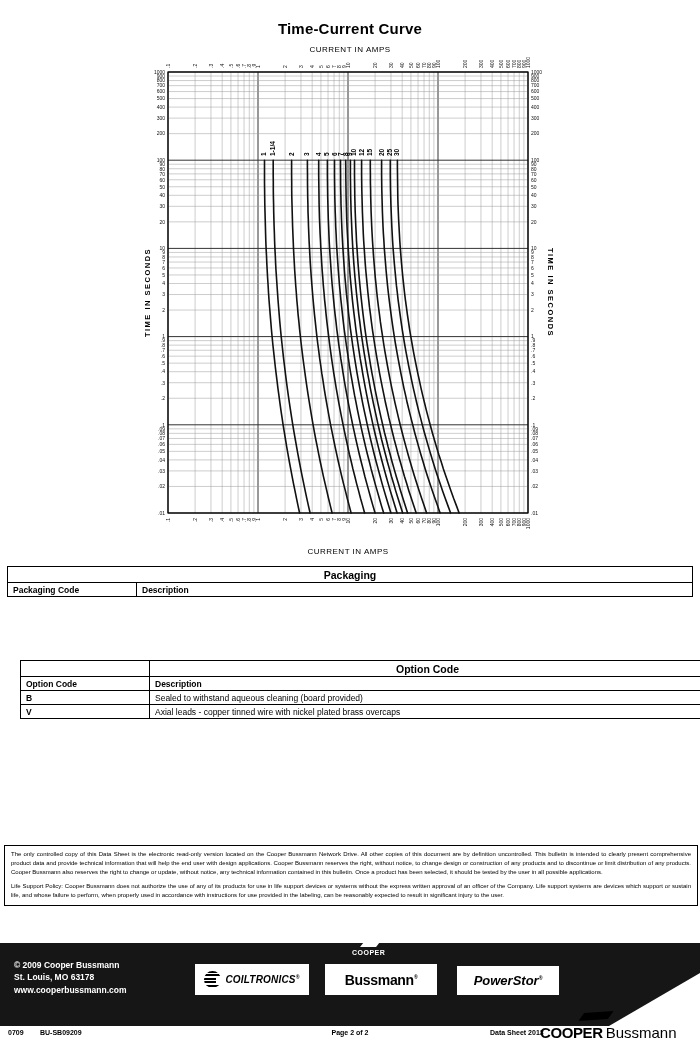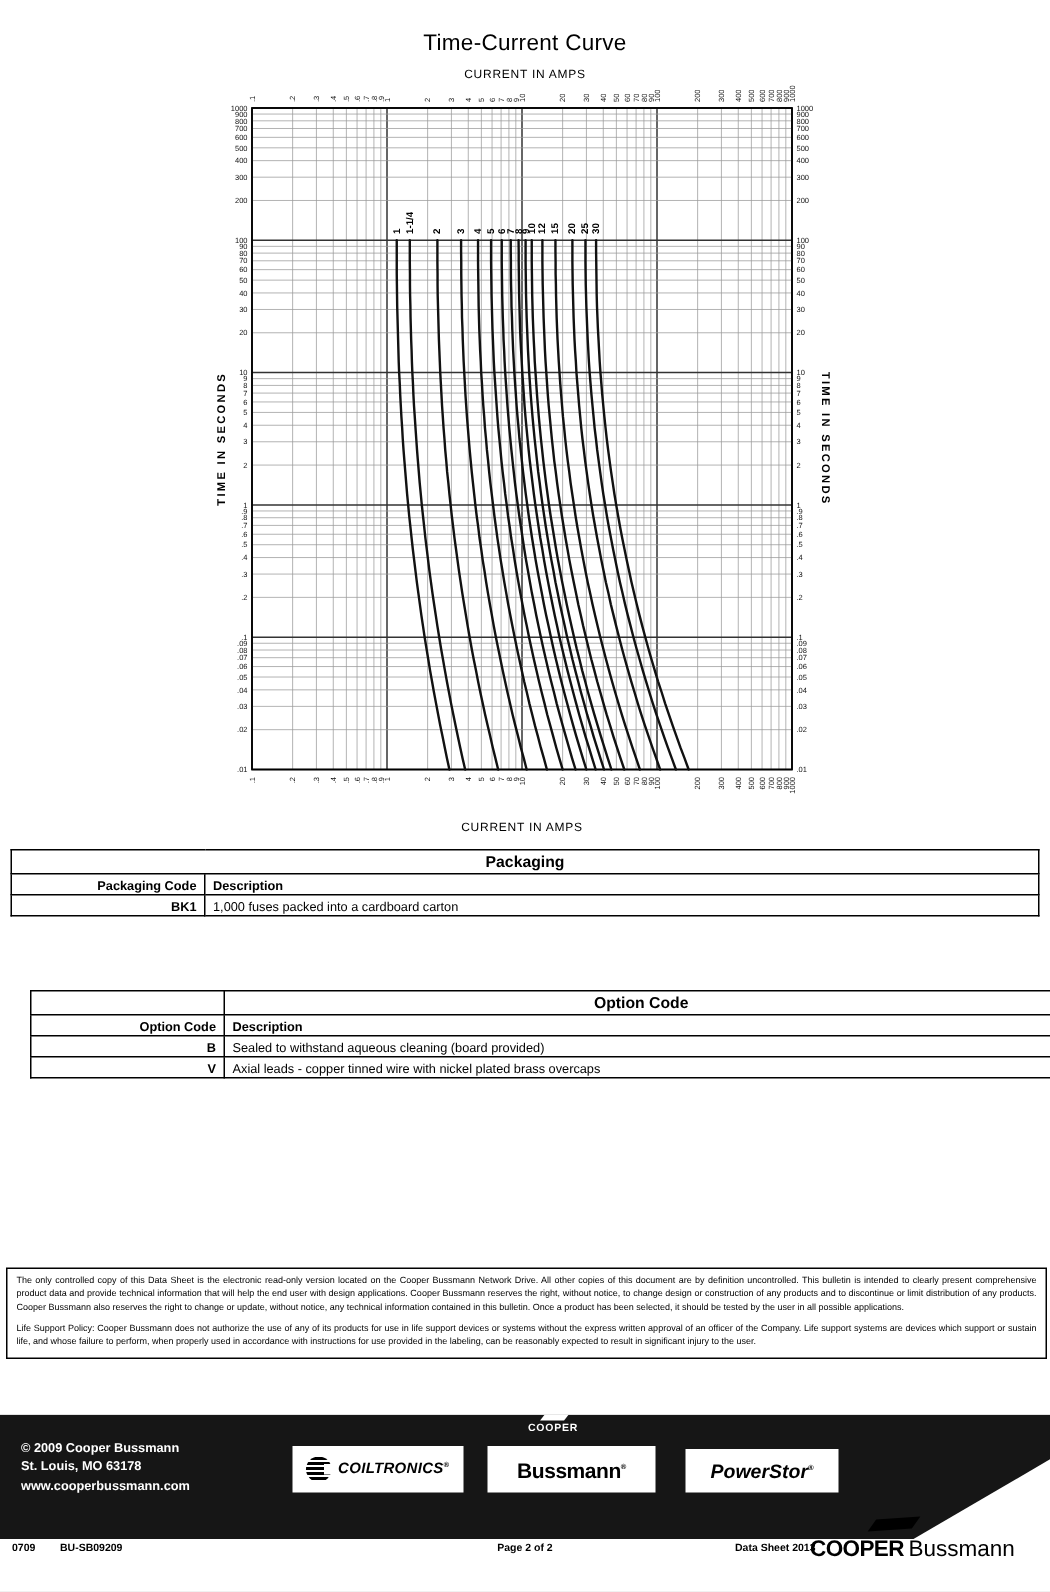--- a/index.html
+++ b/index.html
@@ -1,27 +1,27 @@
 <!DOCTYPE html>
 <html><head>
 <meta charset="utf-8">
 <style>
   html,body{margin:0;padding:0;background:#e8e8e8;}
   .page{position:relative;width:700px;height:1061px;background:#fff;overflow:hidden;
         font-family:"Liberation Sans",sans-serif;color:#000;}
   .abs{position:absolute;}
   
-  .chart-title{top:20px;left:0;width:700px;text-align:center;font-size:15px;font-weight:normal;letter-spacing:.2px;}
+  .chart-title{top:20px;left:0;width:700px;text-align:center;font-size:15px;font-weight:bold;letter-spacing:.2px;}
   .chart-sub{top:45px;left:0;width:700px;text-align:center;font-size:8px;letter-spacing:.5px;}
   #chart-svg{position:absolute;top:54px;left:0;font-family:"Liberation Sans",sans-serif;}
   
   table.dtable{position:absolute;border-collapse:collapse;width:686px;font-size:8.5px;background:#fff;}
   table.dtable td{border:1px solid #000;padding:1px 5px;height:11px;vertical-align:middle;}
   table.dtable td.title{font-size:10.5px;font-weight:bold;text-align:center;height:13px;}
-  table.dtable td.codecol{width:118px;text-align:right;}
+  table.dtable td.codecol{width:118px;text-align:left;}
   table.dtable td.bold{font-weight:bold;}
   #packaging-table{left:7px;top:566px;}
   #option-table{left:20px;top:660px;}
   
   .legal-box{left:4px;top:845px;width:680px;border:1px solid #000;padding:4px 6px 5px 6px;
              font-size:6px;line-height:1.5;text-align:justify;}
   .legal-box p{margin:0;}
   .legal-box p + p{margin-top:5px;}
   
   .footer-bar{left:0;top:943px;width:700px;height:83px;background:#161616;
@@ -360,24 +360,20 @@
 
   <table class="dtable" id="packaging-table">
     <tbody>
         <tr>
       <td class="title" colspan="2">Packaging</td>
     </tr>
     <tr>
       <td class="codecol bold">Packaging Code</td>
       <td class="bold">Description</td>
     </tr>
-    <tr>
-      <td class="codecol bold">BK1</td>
-      <td>1,000 fuses packed into a cardboard carton</td>
-    </tr>
   </tbody>
     </table>
 
   <table class="dtable" id="option-table">
     <tbody>
         <tr>
       <td class="codecol"></td>
       <td class="title">Option Code</td>
     </tr>
     <tr>

